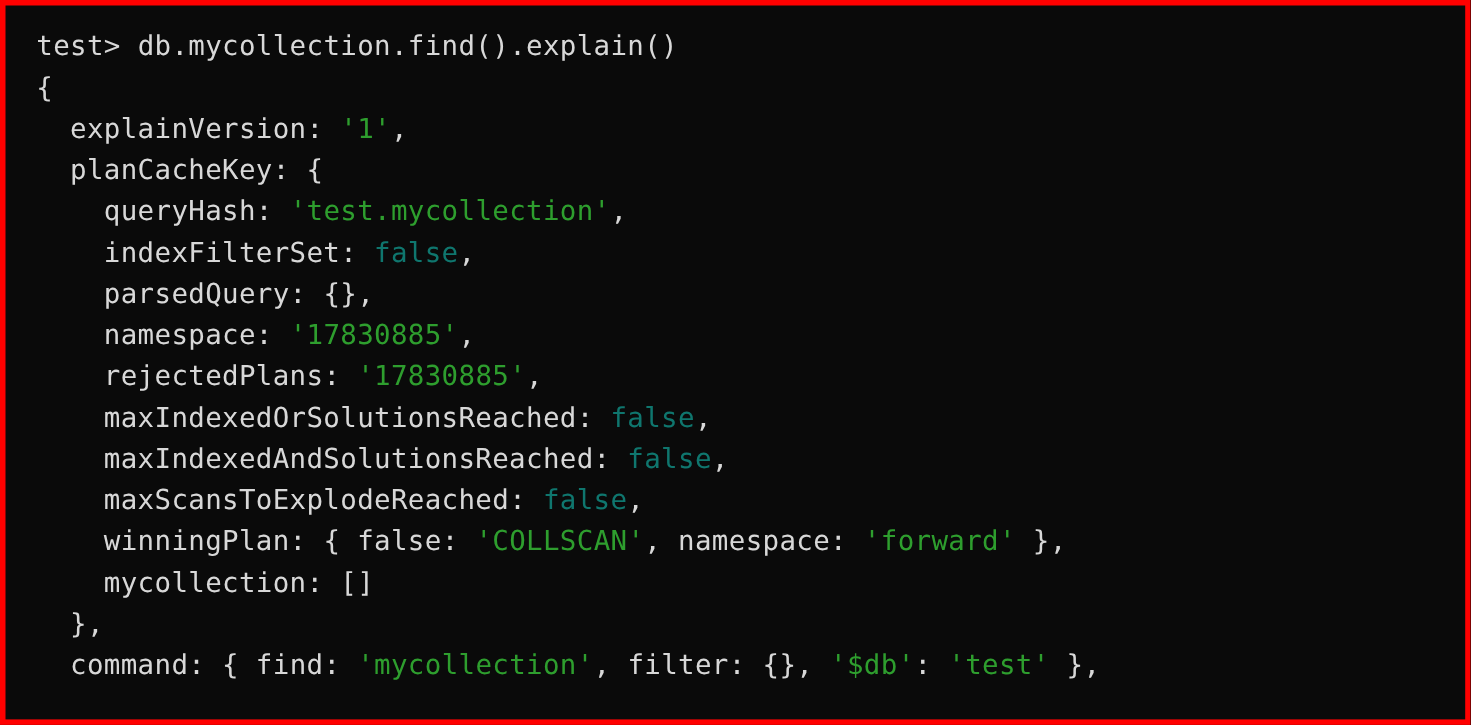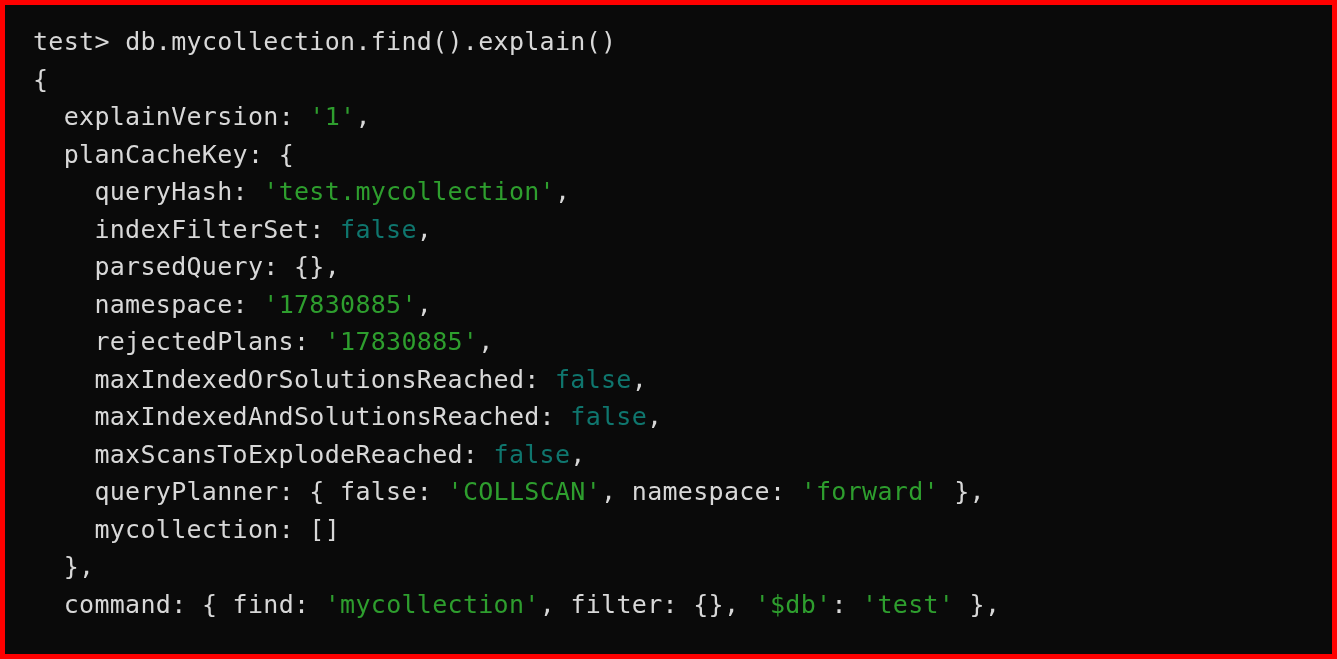--- a/index.html
+++ b/index.html
@@ -43,17 +43,17 @@
   <span class="key">explainVersion</span><span class="punct">:</span> <span class="string">'1'</span><span class="punct">,</span>
   <span class="key">planCacheKey</span><span class="punct">:</span> <span class="punct">{</span>
     <span class="key">queryHash</span><span class="punct">:</span> <span class="string">'test.mycollection'</span><span class="punct">,</span>
     <span class="key">indexFilterSet</span><span class="punct">:</span> <span class="bool">false</span><span class="punct">,</span>
     <span class="key">parsedQuery</span><span class="punct">:</span> <span class="punct">{}</span><span class="punct">,</span>
     <span class="key">namespace</span><span class="punct">:</span> <span class="string">'17830885'</span><span class="punct">,</span>
     <span class="key">rejectedPlans</span><span class="punct">:</span> <span class="string">'17830885'</span><span class="punct">,</span>
     <span class="key">maxIndexedOrSolutionsReached</span><span class="punct">:</span> <span class="bool">false</span><span class="punct">,</span>
     <span class="key">maxIndexedAndSolutionsReached</span><span class="punct">:</span> <span class="bool">false</span><span class="punct">,</span>
     <span class="key">maxScansToExplodeReached</span><span class="punct">:</span> <span class="bool">false</span><span class="punct">,</span>
-    <span class="key">queryPlanner</span><span class="punct">:</span> <span class="punct">{</span> <span class="key">false</span><span class="punct">:</span> <span class="string">'COLLSCAN'</span><span class="punct">,</span> <span class="key">namespace</span><span class="punct">:</span> <span class="string">'forward'</span> <span class="punct">}</span><span class="punct">,</span>
+    <span class="key">winningPlan</span><span class="punct">:</span> <span class="punct">{</span> <span class="key">false</span><span class="punct">:</span> <span class="string">'COLLSCAN'</span><span class="punct">,</span> <span class="key">namespace</span><span class="punct">:</span> <span class="string">'forward'</span> <span class="punct">}</span><span class="punct">,</span>
     <span class="key">mycollection</span><span class="punct">:</span> <span class="punct">[]</span>
   <span class="punct">}</span><span class="punct">,</span>
   <span class="key">command</span><span class="punct">:</span> <span class="punct">{</span> <span class="key">find</span><span class="punct">:</span> <span class="string">'mycollection'</span><span class="punct">,</span> <span class="key">filter</span><span class="punct">:</span> <span class="punct">{}</span><span class="punct">,</span> <span class="string">'$db'</span><span class="punct">:</span> <span class="string">'test'</span> <span class="punct">}</span><span class="punct">,</span></div>
 </div>
 
 </body></html>

